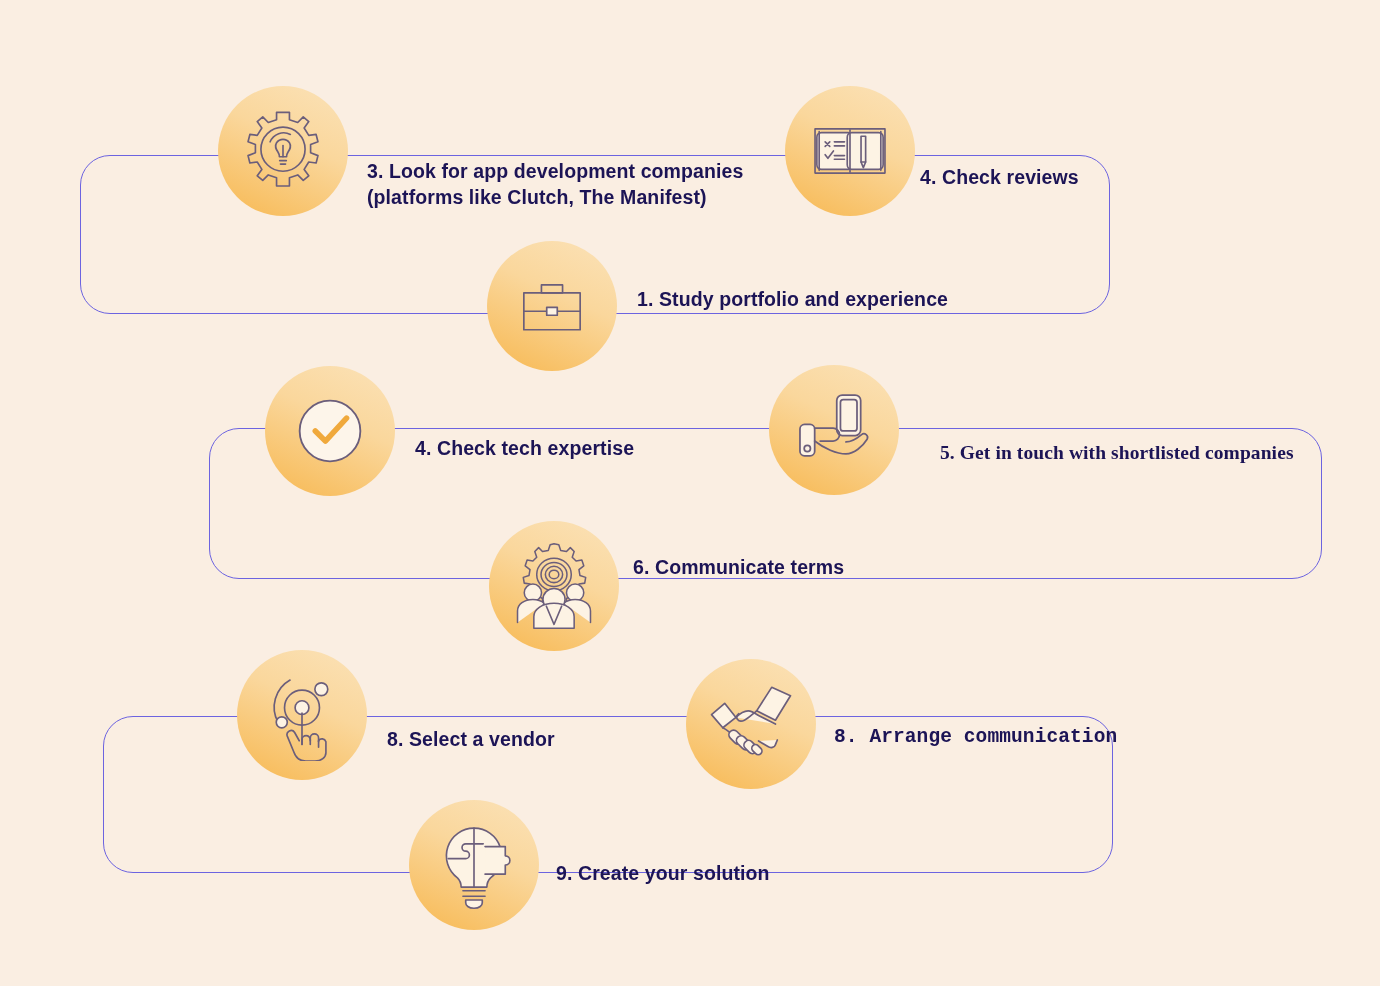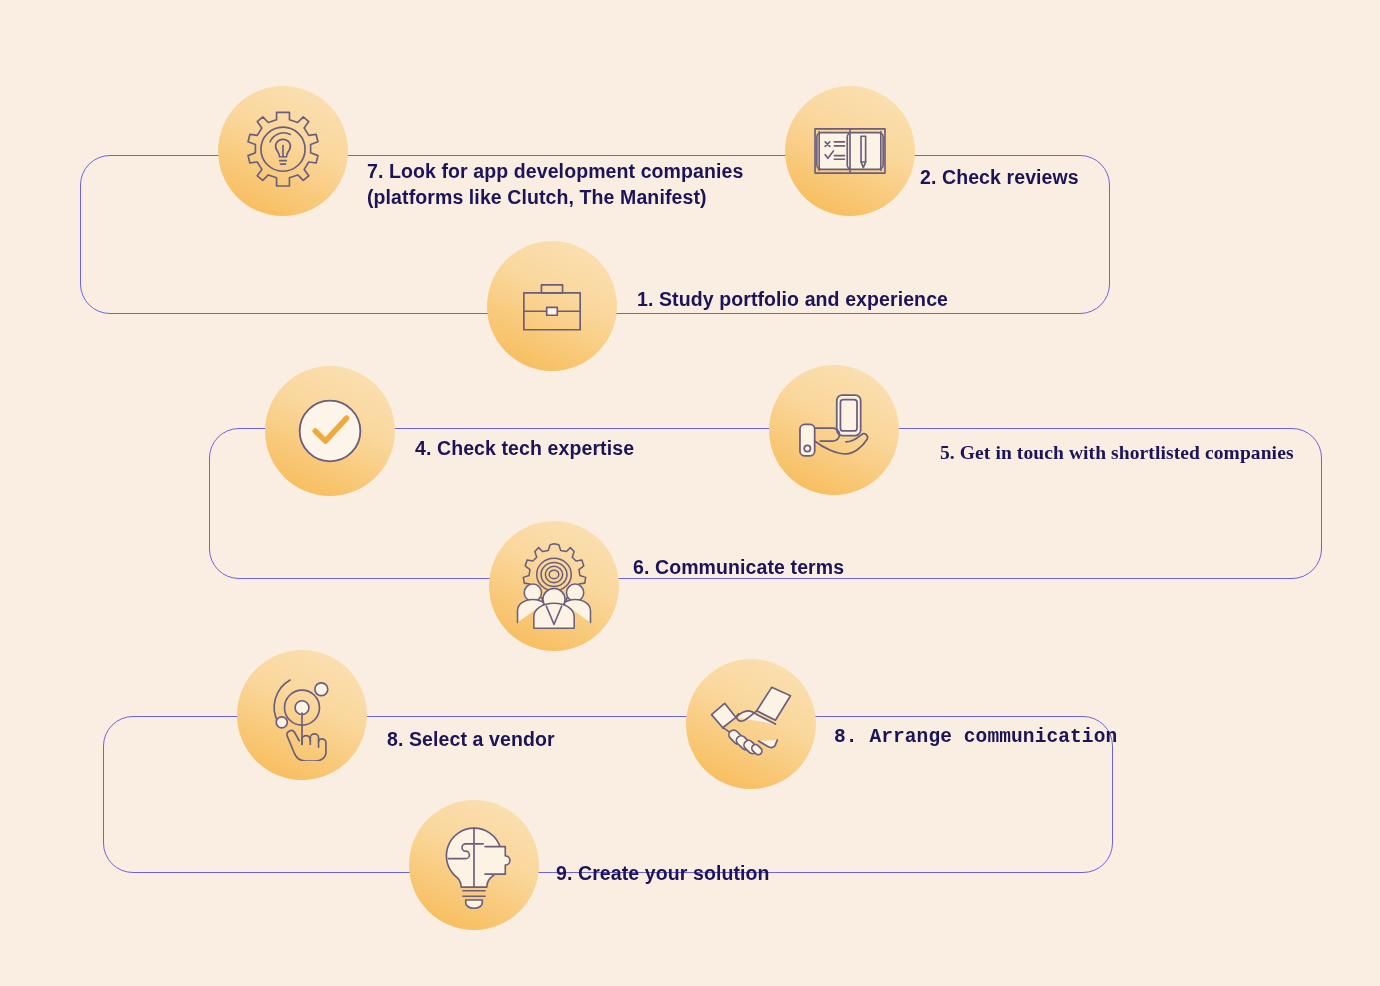--- a/index.html
+++ b/index.html
@@ -75,21 +75,21 @@
         <circle cx="50" cy="48" r="24"></circle>
         <path d="M36 40 a16 16 0 0 1 22 -8"></path>
         <path d="M43 41 a8.5 8.5 0 0 1 14 0 c2.5 4 0.5 7 -1.5 10 c-1.2 1.8 -1.6 3.2 -1.6 5.2
                  h-7.8 c0 -2 -0.4 -3.4 -1.6 -5.2 c-2 -3 -4 -6 -1.5 -10 Z"></path>
         <line x1="46.4" y1="60.5" x2="53.6" y2="60.5"></line>
         <line x1="47.2" y1="64.2" x2="52.8" y2="64.2"></line>
         <line x1="50" y1="44" x2="50" y2="56.2"></line>
       </svg>
     </span>
   </div>
-  <div class="label" style="left:367px; top:158px; width:400px;">7. Look for app development companies
+  <div class="label" style="left:367px; top:158px; width:400px;">3. Look for app development companies
 (platforms like Clutch, The Manifest)</div>
 
   <div class="bubble" style="left:785px; top:86px; width:130px; height:130px;">
     <span>
       <svg width="92" height="92" viewBox="0 0 100 100" fill="none" stroke="#6B5E7B" stroke-width="1.8" stroke-linejoin="round" stroke-linecap="round">
         <rect x="12" y="26" width="76" height="48"></rect>
         <path d="M19 30 h29 a5 5 0 0 1 5 5 v30 a5 5 0 0 1 -5 5 h-29 a5 5 0 0 1 -5 -5 v-30 a5 5 0 0 1 5 -5 Z" fill="#FDF3E4"></path>
         <path d="M52 30 h29 a5 5 0 0 1 5 5 v30 a5 5 0 0 1 -5 5 h-29 a5 5 0 0 1 -5 -5 v-30 a5 5 0 0 1 5 -5 Z" fill="#FDF3E4"></path>
         <line x1="50" y1="27" x2="50" y2="73"></line>
         <line x1="16.5" y1="29" x2="16.5" y2="71"></line>
@@ -98,21 +98,21 @@
         <line x1="33" y1="40" x2="44" y2="40"></line>
         <line x1="33" y1="44.5" x2="44" y2="44.5"></line>
         <path d="M23 54 l3 4 l6 -8"></path>
         <line x1="33" y1="55" x2="44" y2="55"></line>
         <line x1="33" y1="59" x2="44" y2="59"></line>
         <path d="M62 34 l5 0 l0 28 l-2.5 6 l-2.5 -6 Z" fill="#FDF3E4"></path>
         <line x1="62" y1="62" x2="67" y2="62"></line>
       </svg>
     </span>
   </div>
-  <div class="label" style="left:920px; top:164px; width:300px;">2. Check reviews</div>
+  <div class="label" style="left:920px; top:164px; width:300px;">4. Check reviews</div>
 
   <div class="bubble" style="left:487px; top:241px; width:130px; height:130px;">
     <span>
       <svg width="88" height="88" viewBox="0 0 100 100" fill="none" stroke="#6B5E7B" stroke-width="1.9" stroke-linejoin="round" stroke-linecap="round">
         <rect x="38" y="26" width="24" height="9"></rect>
         <rect x="18" y="35" width="64" height="42"></rect>
         <line x1="18" y1="56" x2="82" y2="56"></line>
         <rect x="44" y="51.5" width="12" height="9" fill="#FDF3E4"></rect>
       </svg>
     </span>

